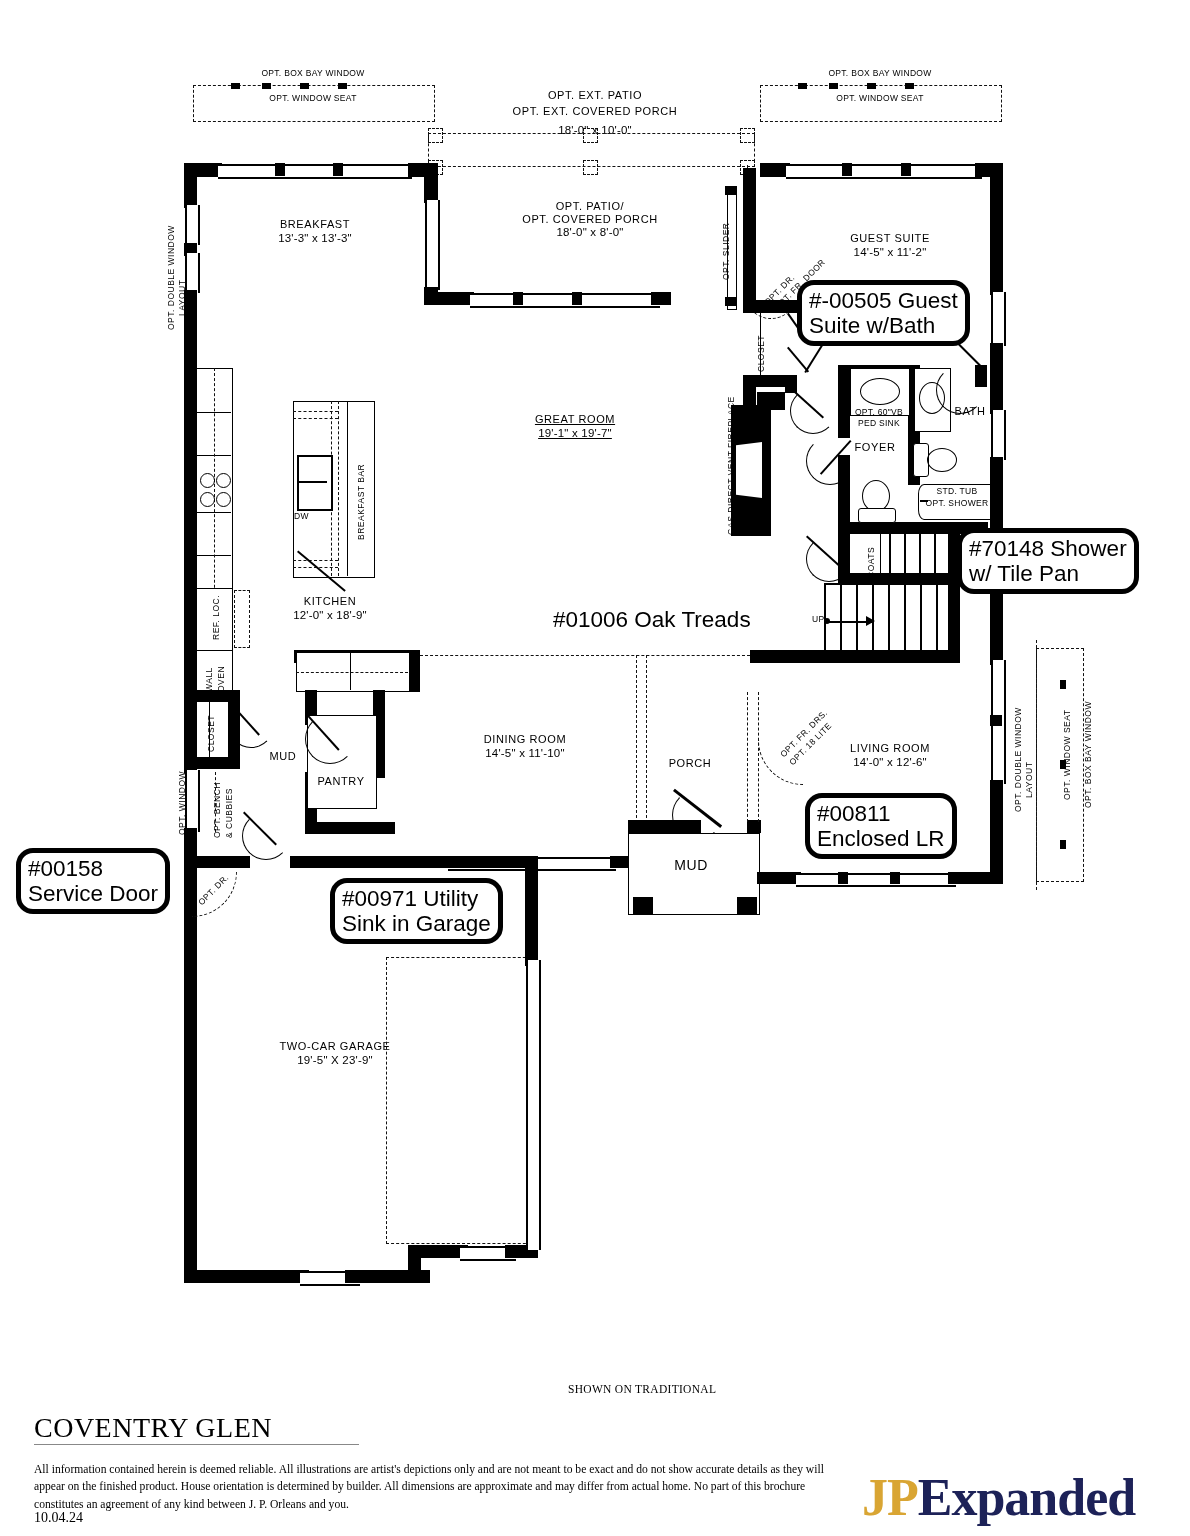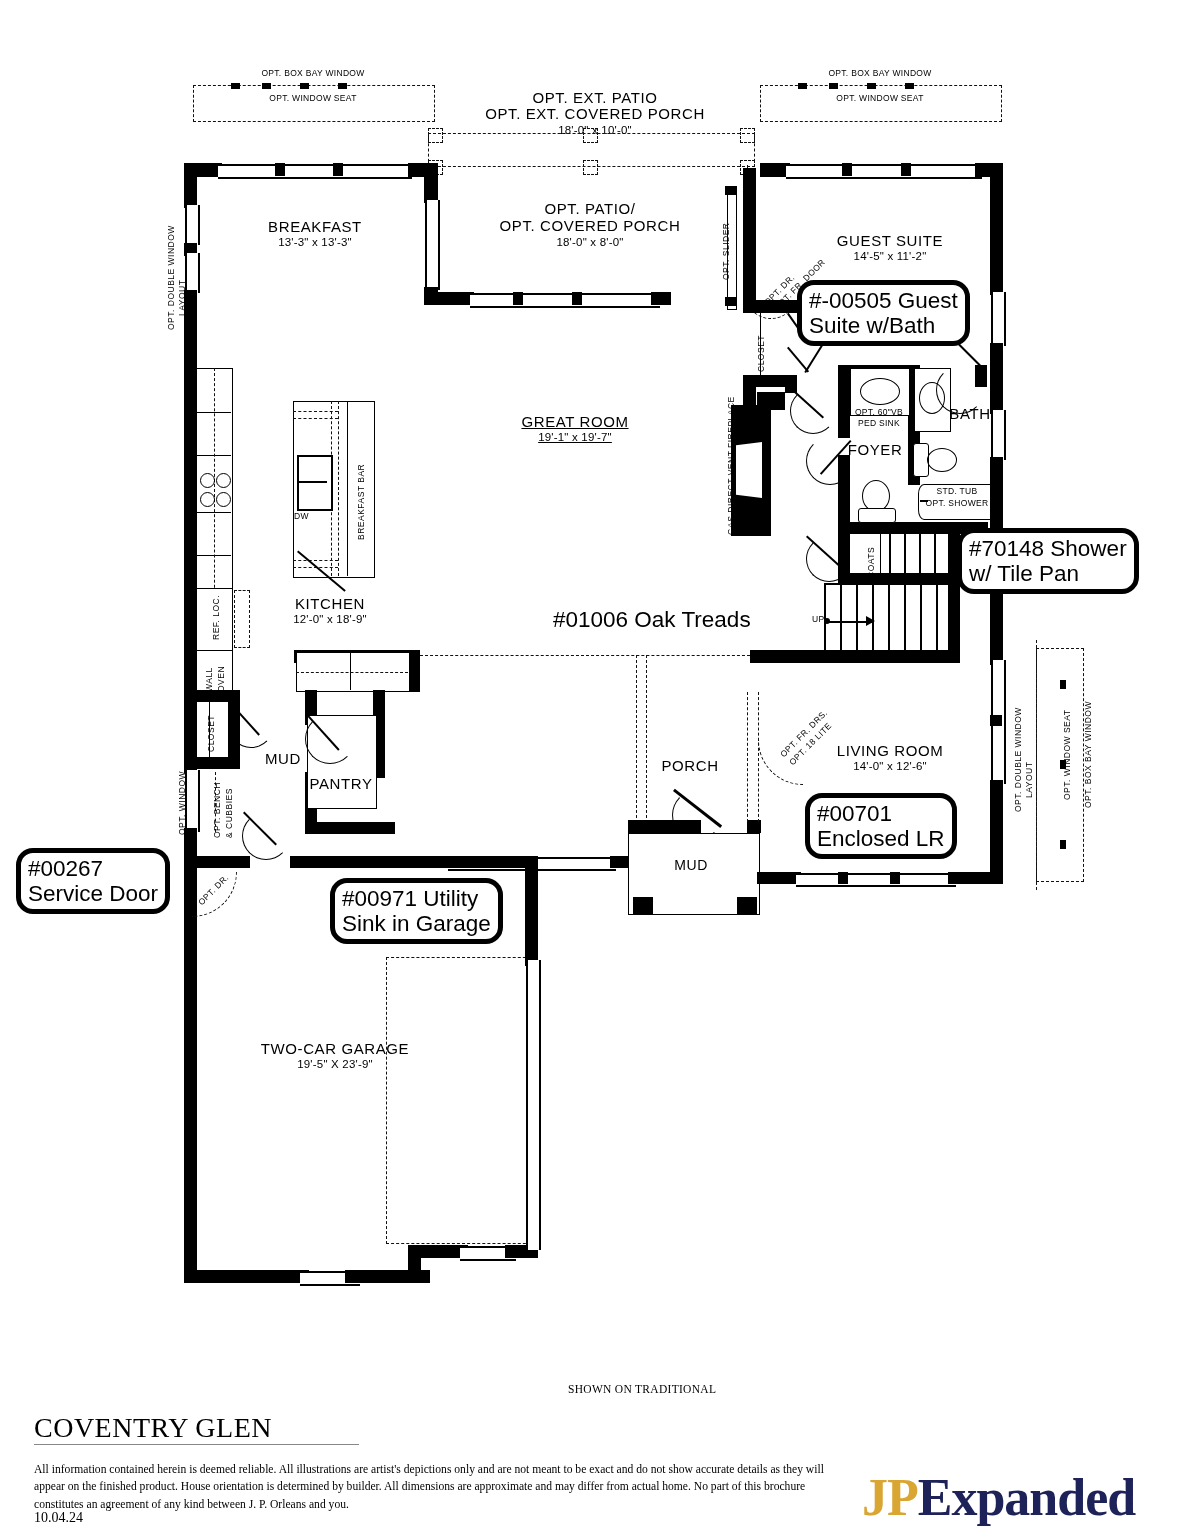--- a/index.html
+++ b/index.html
@@ -20,21 +20,21 @@
   .dashbox{position:absolute;border:1.6px dashed #111;}
   .dashbox-l{position:absolute;border-left:1.6px dashed #111;}
   .dashbox-t{position:absolute;border-top:1.6px dashed #111;}
   .dashbox-r{position:absolute;border-right:1.6px dashed #111;}
 
   .thinbox{position:absolute;border:1.4px solid #000;background:#fff;}
   .thinline{position:absolute;background:#000;}
 
   
   .room{position:absolute;text-align:center;white-space:nowrap;}
-  .room .nm{font-size:15px;letter-spacing:.6px;line-height:1.15;}
+  .room .nm{font-size:11px;letter-spacing:.6px;line-height:1.15;}
   .room .dim{font-size:11.5px;letter-spacing:.2px;line-height:1.25;}
   .tiny{position:absolute;font-size:8.5px;letter-spacing:.3px;white-space:nowrap;line-height:1.15;}
   .tiny.c{text-align:center;}
   .vtext{position:absolute;font-size:8.5px;letter-spacing:.5px;white-space:nowrap;
          transform-origin:0 0;transform:rotate(-90deg);}
   .rot45{position:absolute;font-size:8.5px;letter-spacing:.4px;white-space:nowrap;
          transform-origin:0 0;transform:rotate(-45deg);}
 
   
   .callout{position:absolute;background:#fff;border:5px solid #000;border-radius:17px;
@@ -364,26 +364,30 @@
   <div class="vtext" style="left:224px;top:838px;">&amp; CUBBIES</div>
 
   <div class="wall" style="left:190px;top:856px;width:58px;height:12px;"></div>
   <div class="wall" style="left:290px;top:856px;width:108px;height:12px;"></div>
   <div class="arc" style="left:242px;top:812px;width:46px;height:46px;"></div>
   <div class="thinline" style="left:243px;top:813px;width:2.4px;height:46px;transform-origin:0 0;transform:rotate(-45deg);"></div>
 
   <div class="dashbox" style="left:192px;top:872px;width:44px;height:44px;border-radius:0 0 100% 0;border-top:none;border-left:none;"></div>
   <div class="rot45" style="left:196px;top:900px;">OPT. DR.</div>
 
-  <div class="callout" style="left:16px;top:848px;">#00267
+  <div class="callout" style="left:16px;top:848px;">#00158
 Service Door</div>
 
   <div class="callout" style="left:330px;top:878px;">#00971 Utility
 Sink in Garage</div>
 
+  <div class="room" style="left:410px;top:733px;width:230px;">
+    <div class="nm">DINING ROOM</div>
+    <div class="dim">14'-5" x 11'-10"</div>
+  </div>
   <div class="dashbox-r" style="left:635px;top:655px;width:1px;height:168px;"></div>
   <div class="dashbox-r" style="left:645px;top:655px;width:1px;height:168px;"></div>
 
   <div class="wall" style="left:190px;top:856px;width:60px;height:12px;"></div>
   <div class="wall" style="left:390px;top:856px;width:62px;height:12px;"></div>
   <div class="winwall" style="left:448px;top:857px;width:168px;height:10px;"></div>
   <div class="wall" style="left:610px;top:856px;width:30px;height:12px;"></div>
   <div class="wall" style="left:628px;top:820px;width:14px;height:46px;"></div>
   <div class="wall" style="left:641px;top:820px;width:60px;height:13px;"></div>
 
@@ -405,21 +409,21 @@
   <div class="room" style="left:635px;top:857px;width:112px;">
     <div class="nm" style="font-size:14px;">MUD</div>
   </div>
   <div class="wall" style="left:633px;top:897px;width:20px;height:17px;"></div>
   <div class="wall" style="left:737px;top:897px;width:20px;height:17px;"></div>
 
   <div class="room" style="left:790px;top:742px;width:200px;">
     <div class="nm">LIVING ROOM</div>
     <div class="dim">14'-0" x 12'-6"</div>
   </div>
-  <div class="callout" style="left:805px;top:793px;">#00701
+  <div class="callout" style="left:805px;top:793px;">#00811
 Enclosed LR</div>
 
   <div class="wall" style="left:757px;top:872px;width:44px;height:12px;"></div>
   <div class="winwall" style="left:796px;top:873px;width:160px;height:10px;"></div>
   <div class="wall" style="left:838px;top:872px;width:10px;height:12px;"></div>
   <div class="wall" style="left:890px;top:872px;width:10px;height:12px;"></div>
   <div class="wall" style="left:948px;top:872px;width:55px;height:12px;"></div>
 
   <div class="room" style="left:190px;top:1040px;width:290px;">
     <div class="nm">TWO-CAR GARAGE</div>

